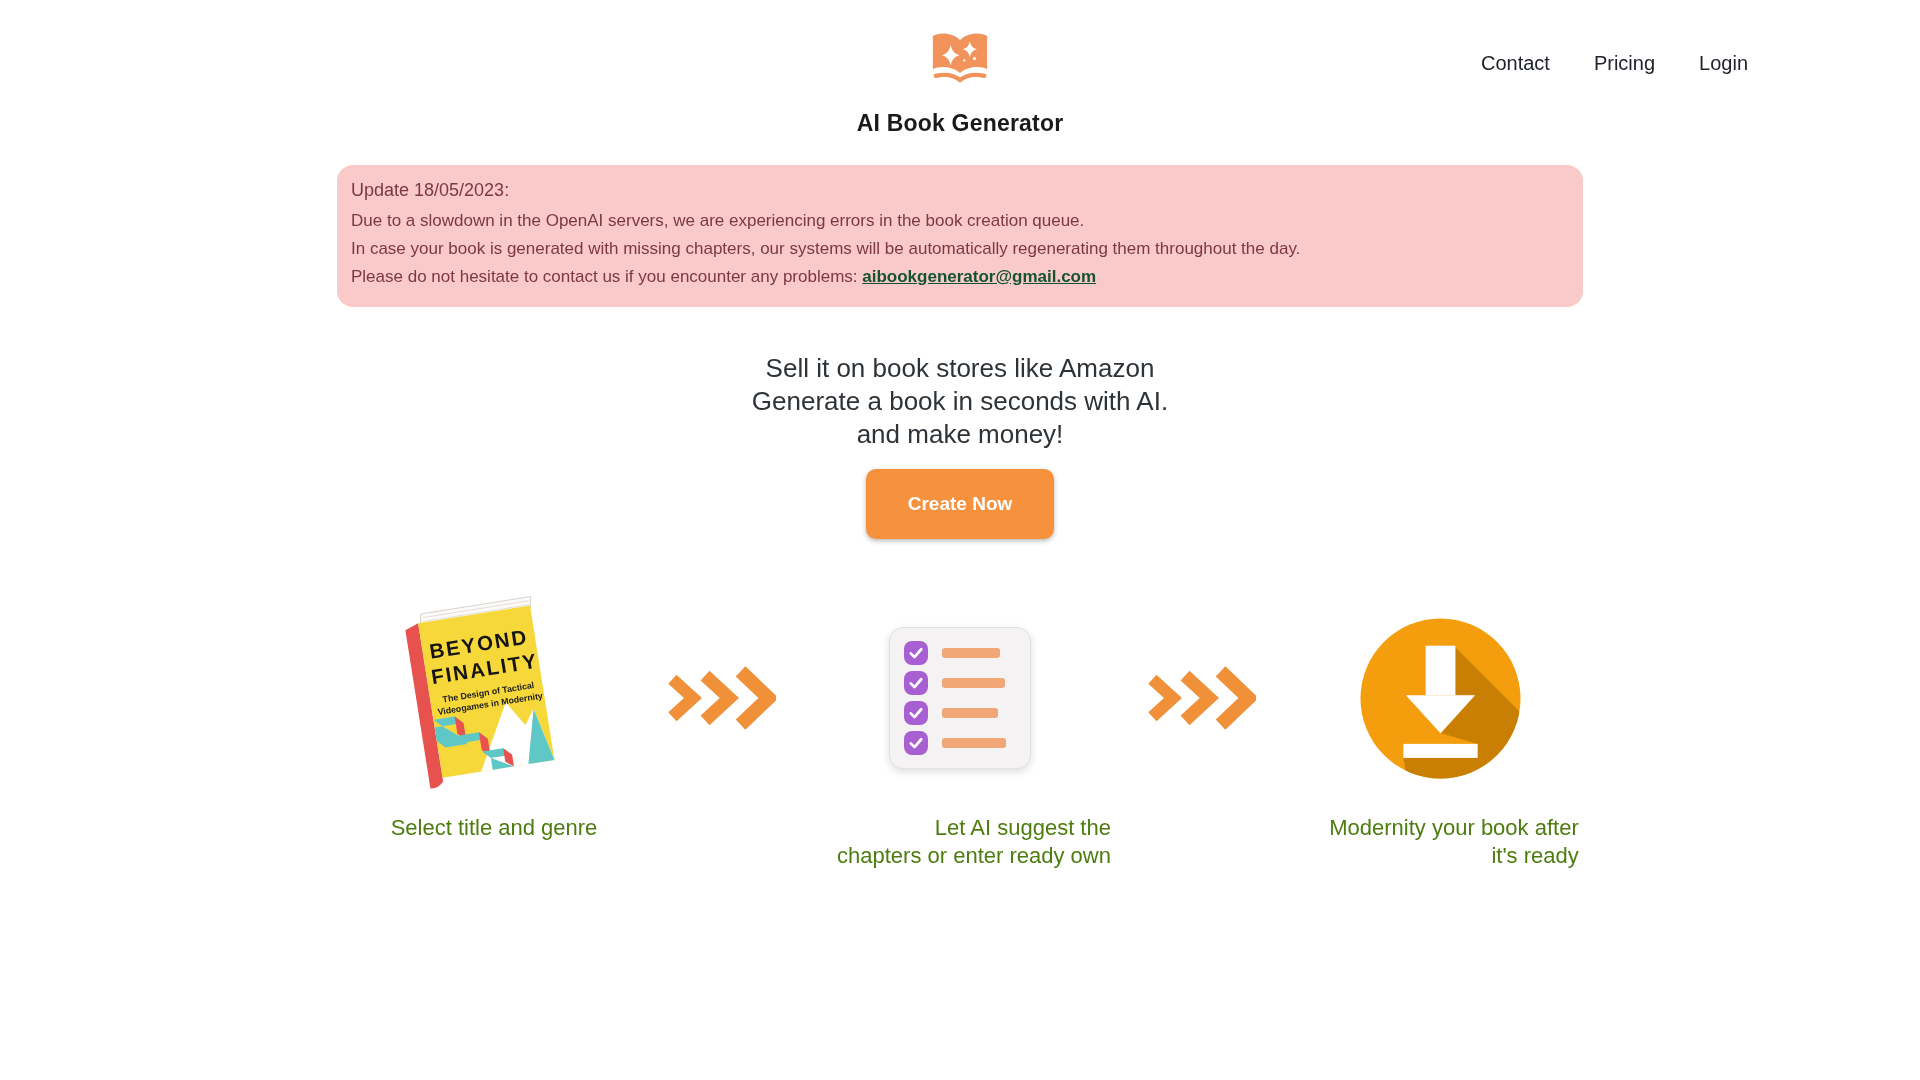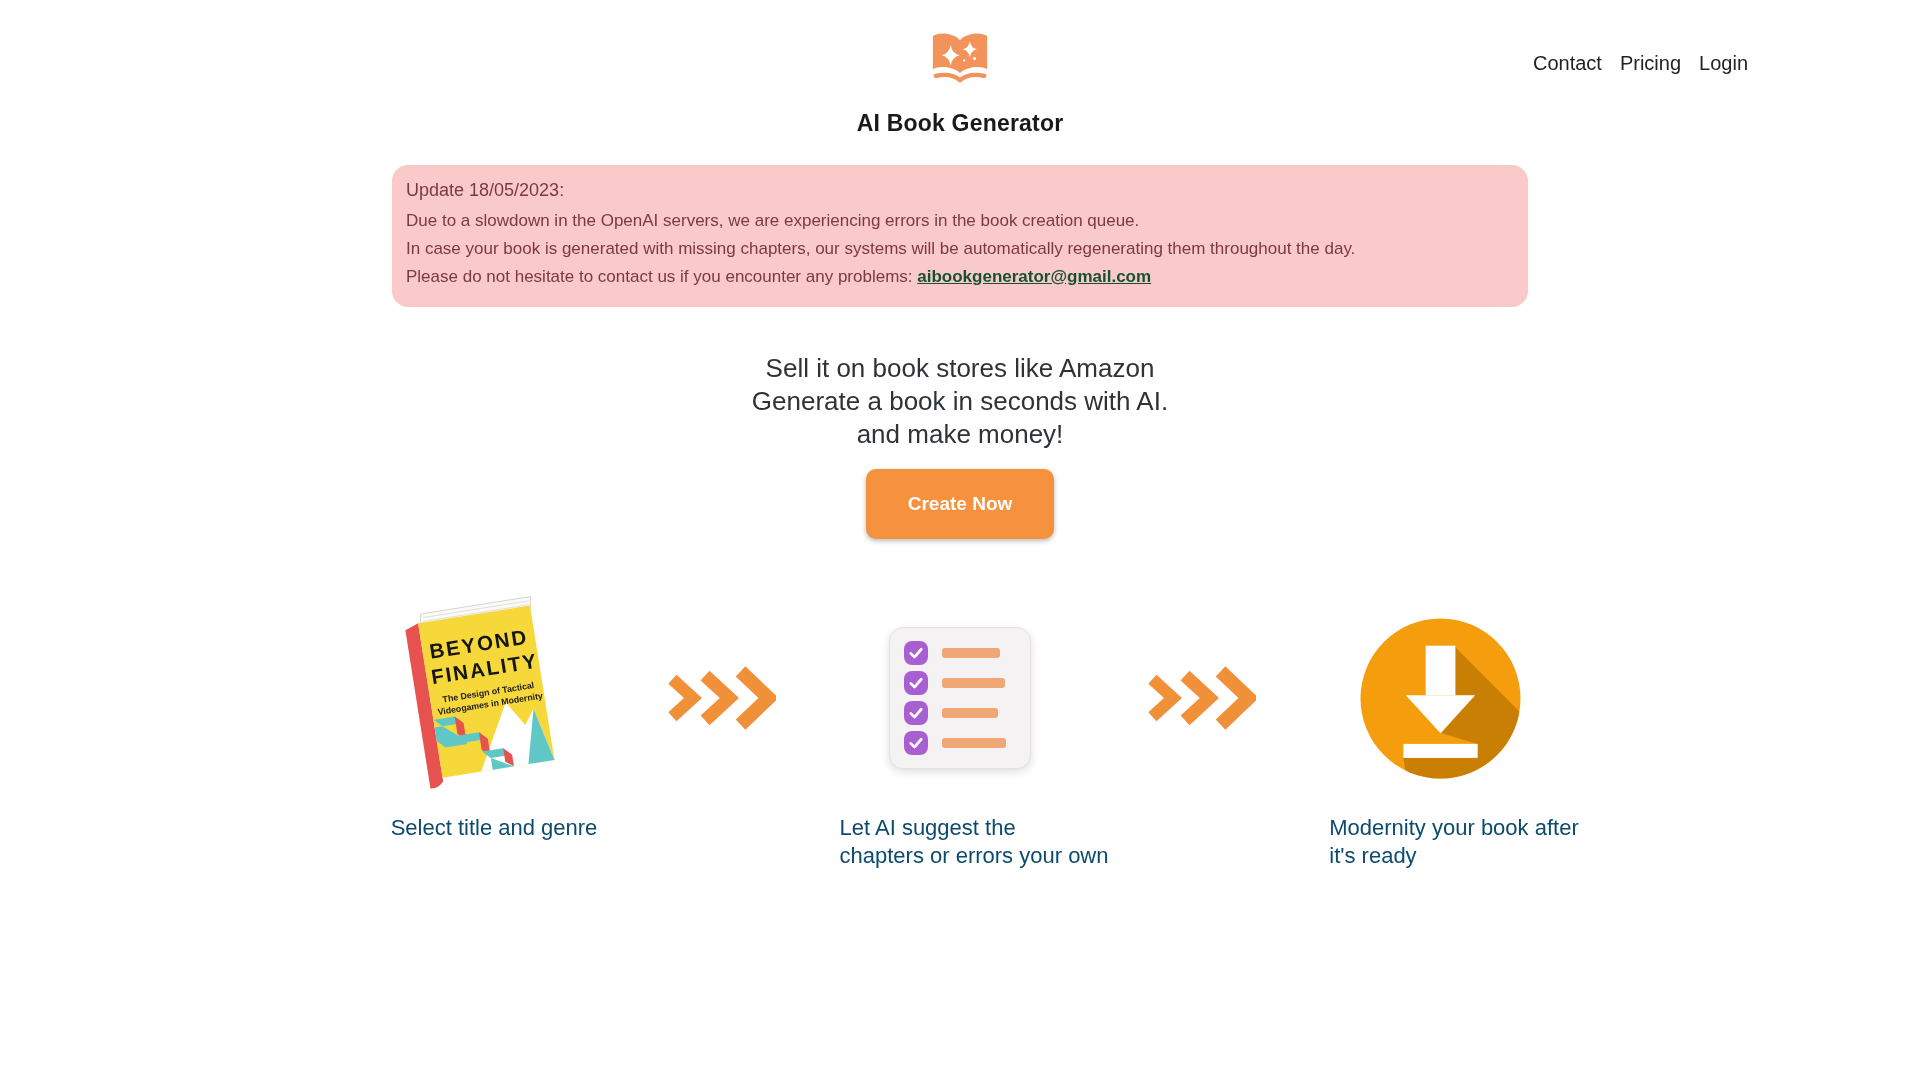--- a/index.html
+++ b/index.html
@@ -3,43 +3,43 @@
 <meta charset="utf-8">
 <style>
   * { margin:0; padding:0; box-sizing:border-box; }
   html,body { width:1920px; height:1080px; background:#ffffff; overflow:hidden;
     font-family:"Liberation Sans", sans-serif; }
 
   
   .header { position:relative; padding-top:30px; }
   .brand { display:flex; flex-direction:column; align-items:center; gap:18px; cursor:pointer; }
   .brand-title { font-size:23px; font-weight:700; color:#1a1a1a; letter-spacing:.2px; }
-  .nav { position:absolute; top:52px; right:172px; display:flex; gap:18px; }
+  .nav { position:absolute; top:52px; right:172px; display:flex; gap:44px; }
   .nav a { font-size:20px; color:#20242a; text-decoration:none; cursor:pointer; }
 
   
-  .notice { width:1136px; margin:28px auto 0; background:#fac9c9; border-radius:16px;
+  .notice { width:1246px; margin:28px auto 0; background:#fac9c9; border-radius:16px;
     padding:15px 20px 16px 14px; }
   .notice .heading { font-size:18px; color:#7c3a40; margin-bottom:6px; }
   .notice .line { font-size:17px; color:#7c3a40; line-height:28px; }
   .notice a { color:#14532d; font-weight:700; text-decoration:underline; cursor:pointer; }
 
   
   .hero { margin-top:45px; text-align:center; }
   .hero .hline { font-size:26px; line-height:33px; color:#2e3338; font-weight:500; }
   .cta { display:block; margin:18px auto 0; background:#f6913e; color:#ffffff; border:none;
     font-family:inherit; font-size:19px; font-weight:700; padding:24px 42px; border-radius:10px;
     box-shadow:0 2px 5px rgba(0,0,0,.28); cursor:pointer; }
 
   
   .steps { margin-top:59px; display:flex; justify-content:center; align-items:flex-start; }
   .step-col { width:330px; display:flex; flex-direction:column; align-items:center; }
   .arrow-col { width:150px; height:200px; display:flex; align-items:center; justify-content:center; }
   .icon-zone { height:200px; display:flex; align-items:center; justify-content:center; }
-  .caption { margin-top:16px; font-size:22px; line-height:28px; color:#0c4a6e; text-align:left;margin-left:28px; }
+  .caption { margin-top:16px; font-size:22px; line-height:28px; color:#4d7c0f; text-align:right;margin-left:28px; }
 
   
   .check-card { width:142px; height:142px; background:#f4f2f2; border:1px solid #e4e1e1;
     border-radius:14px; box-shadow:0 3px 8px rgba(0,0,0,.13); padding:13px 14px;
     display:flex; flex-direction:column; justify-content:space-between; }
   .check-row { display:flex; align-items:center; gap:14px; }
   .check-box { width:24px; height:24px; border-radius:8px; background:#a85fd2; flex:0 0 auto;
     display:flex; align-items:center; justify-content:center; }
   .check-bar { height:10px; border-radius:3px; background:#f0a775; }
 </style>
@@ -164,21 +164,21 @@
             <svg viewBox="0 0 24 24" width="18" height="18">
                 <polyline points="5,12.5 10,17.5 19,7" fill="none" stroke="#ffffff" stroke-width="3.6" stroke-linecap="round" stroke-linejoin="round"></polyline>
               </svg>
           </span>
           <span class="check-bar" style="width:64px"></span>
         </div>
       </div>
     </div>
     <div class="caption">
       <div>Let AI suggest the</div>
-      <div>chapters or errors your own</div>
+      <div>chapters or enter ready own</div>
     </div>
   </div>
 
   <div class="arrow-col">
     <svg viewBox="0 0 120 76" width="112" height="72">
       <g stroke="#F0913A" stroke-width="13" fill="none" stroke-linejoin="miter" stroke-linecap="butt">
         <path d="M9 18 L31 38 L9 58"></path>
         <path d="M44 14 L70 38 L44 62" stroke-width="14"></path>
         <path d="M82 9.5 L112 38 L82 66.5" stroke-width="15"></path>
       </g>

